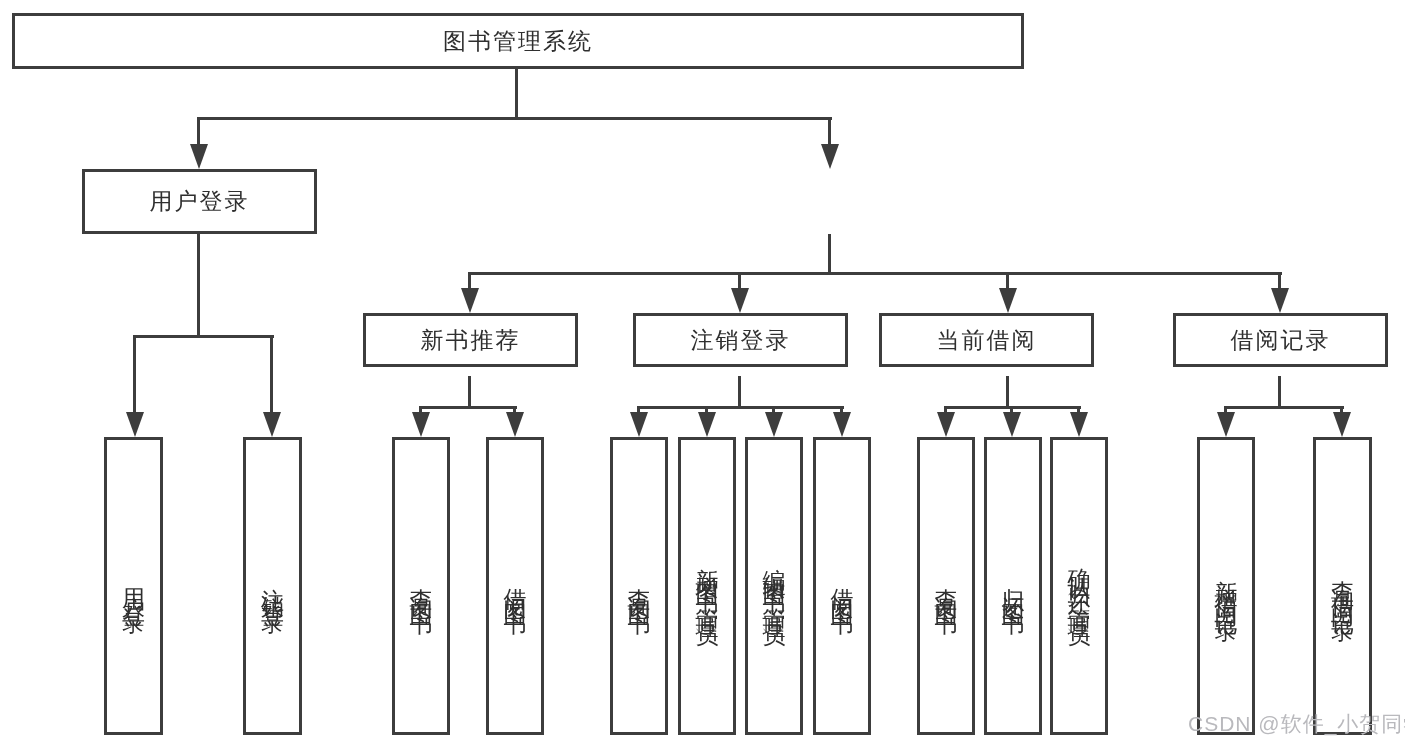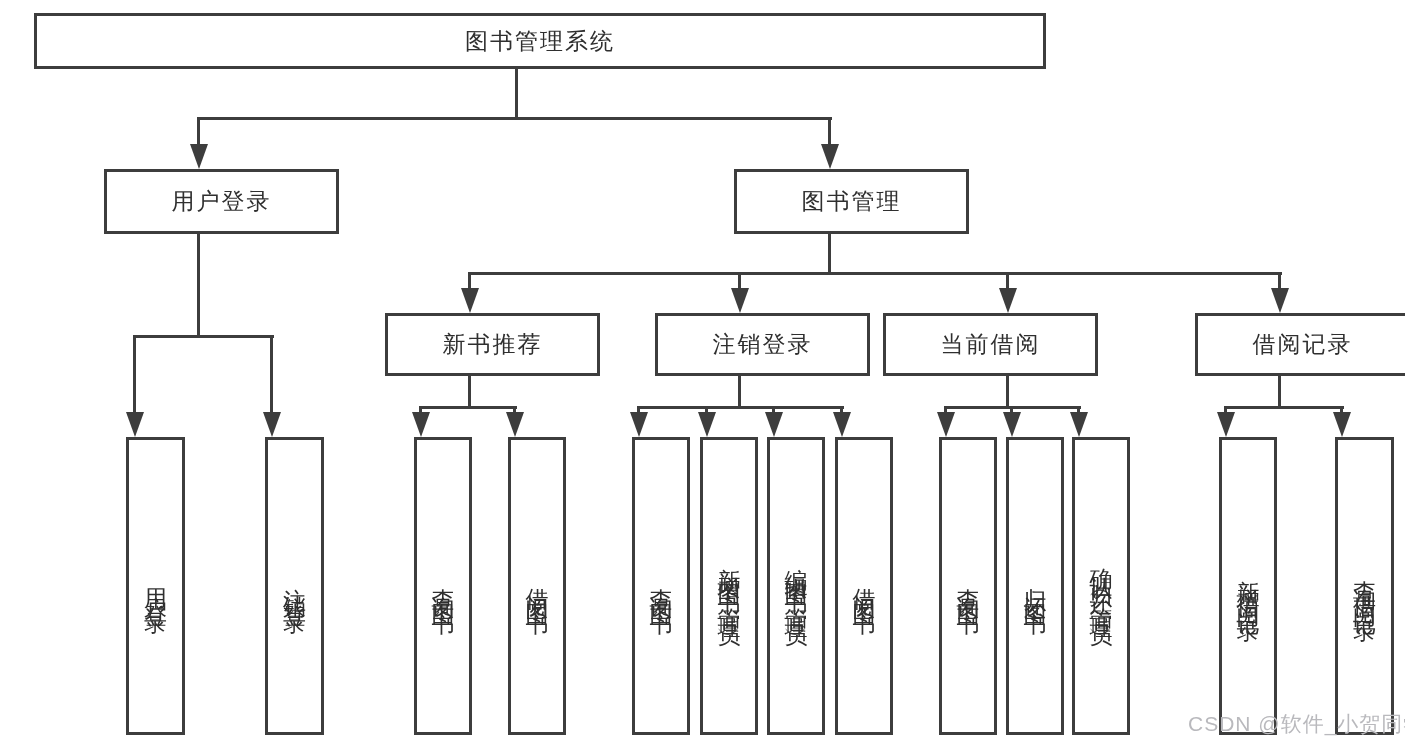--- a/index.html
+++ b/index.html
@@ -20,25 +20,24 @@
     overflow: hidden;
   }
   .box {
     position: absolute;
     border: 3px solid var(--line);
     background: var(--bg);
     display: flex;
     align-items: center;
     justify-content: center;
     text-align: center;
-    margin-left: 22px;
   }
   .hnode { height: 65px; font-size: 23px; letter-spacing: 2px; }
   .rootnode { width: 1012px; height: 56px; font-size: 23px; letter-spacing: 2px; }
-  .l3node { width: 215px; height: 63px; }
+  .l3node { width: 215px; height: 54px; }
   .leaf { width: 58px; height: 298px; }
   .vtext {
     writing-mode: vertical-rl;
     text-orientation: mixed;
     font-size: 23px;
     letter-spacing: 8px;
     line-height: 1;
     white-space: nowrap;
   }
   .vline { position: absolute; width: 3px; background: var(--line); }
@@ -72,23 +71,20 @@
   <div class="vline" style="left:515px;top:69px;height:48px"></div>
   <div class="hline" style="left:198px;top:117px;width:634px"></div>
   <div class="vline" style="left:197px;top:117px;height:27px"></div>
   <div class="tri" style="left:190px;top:144px"></div>
   <div class="vline" style="left:828px;top:117px;height:27px"></div>
   <div class="tri" style="left:821px;top:144px"></div>
 
   <div class="box hnode" style="left:82px;top:169px;width:235px">
     <span>用户登录</span>
   </div>
-  <div class="box hnode" style="left:712px;top:169px;width:235px">
-    <span>图书管理</span>
-  </div>
 
   <div class="vline" style="left:197px;top:234px;height:104px"></div>
   <div class="hline" style="left:133px;top:335px;width:141px"></div>
   <div class="vline" style="left:133px;top:338px;height:74px"></div>
   <div class="tri" style="left:126px;top:412px"></div>
   <div class="vline" style="left:270px;top:338px;height:74px"></div>
   <div class="tri" style="left:263px;top:412px"></div>
 
   <div class="box leaf" style="left:104px;top:437px;width:59px">
     <span class="vtext">用户登录</span>
@@ -107,21 +103,21 @@
   <div class="tri" style="left:999px;top:288px"></div>
   <div class="vline" style="left:1278px;top:275px;height:13px"></div>
   <div class="tri" style="left:1271px;top:288px"></div>
 
   <div class="box hnode l3node" style="left:363px;top:313px">
     <span>新书推荐</span>
   </div>
   <div class="box hnode l3node" style="left:633px;top:313px">
     <span>注销登录</span>
   </div>
-  <div class="box hnode l3node" style="left:861px;top:313px">
+  <div class="box hnode l3node" style="left:879px;top:313px">
     <span>当前借阅</span>
   </div>
   <div class="box hnode l3node" style="left:1173px;top:313px">
     <span>借阅记录</span>
   </div>
 
   <div class="vline" style="left:468px;top:376px;height:33px"></div>
   <div class="hline" style="left:419px;top:406px;width:98px"></div>
   <div class="vline" style="left:419px;top:409px;height:3px"></div>
   <div class="tri" style="left:412px;top:412px"></div>

